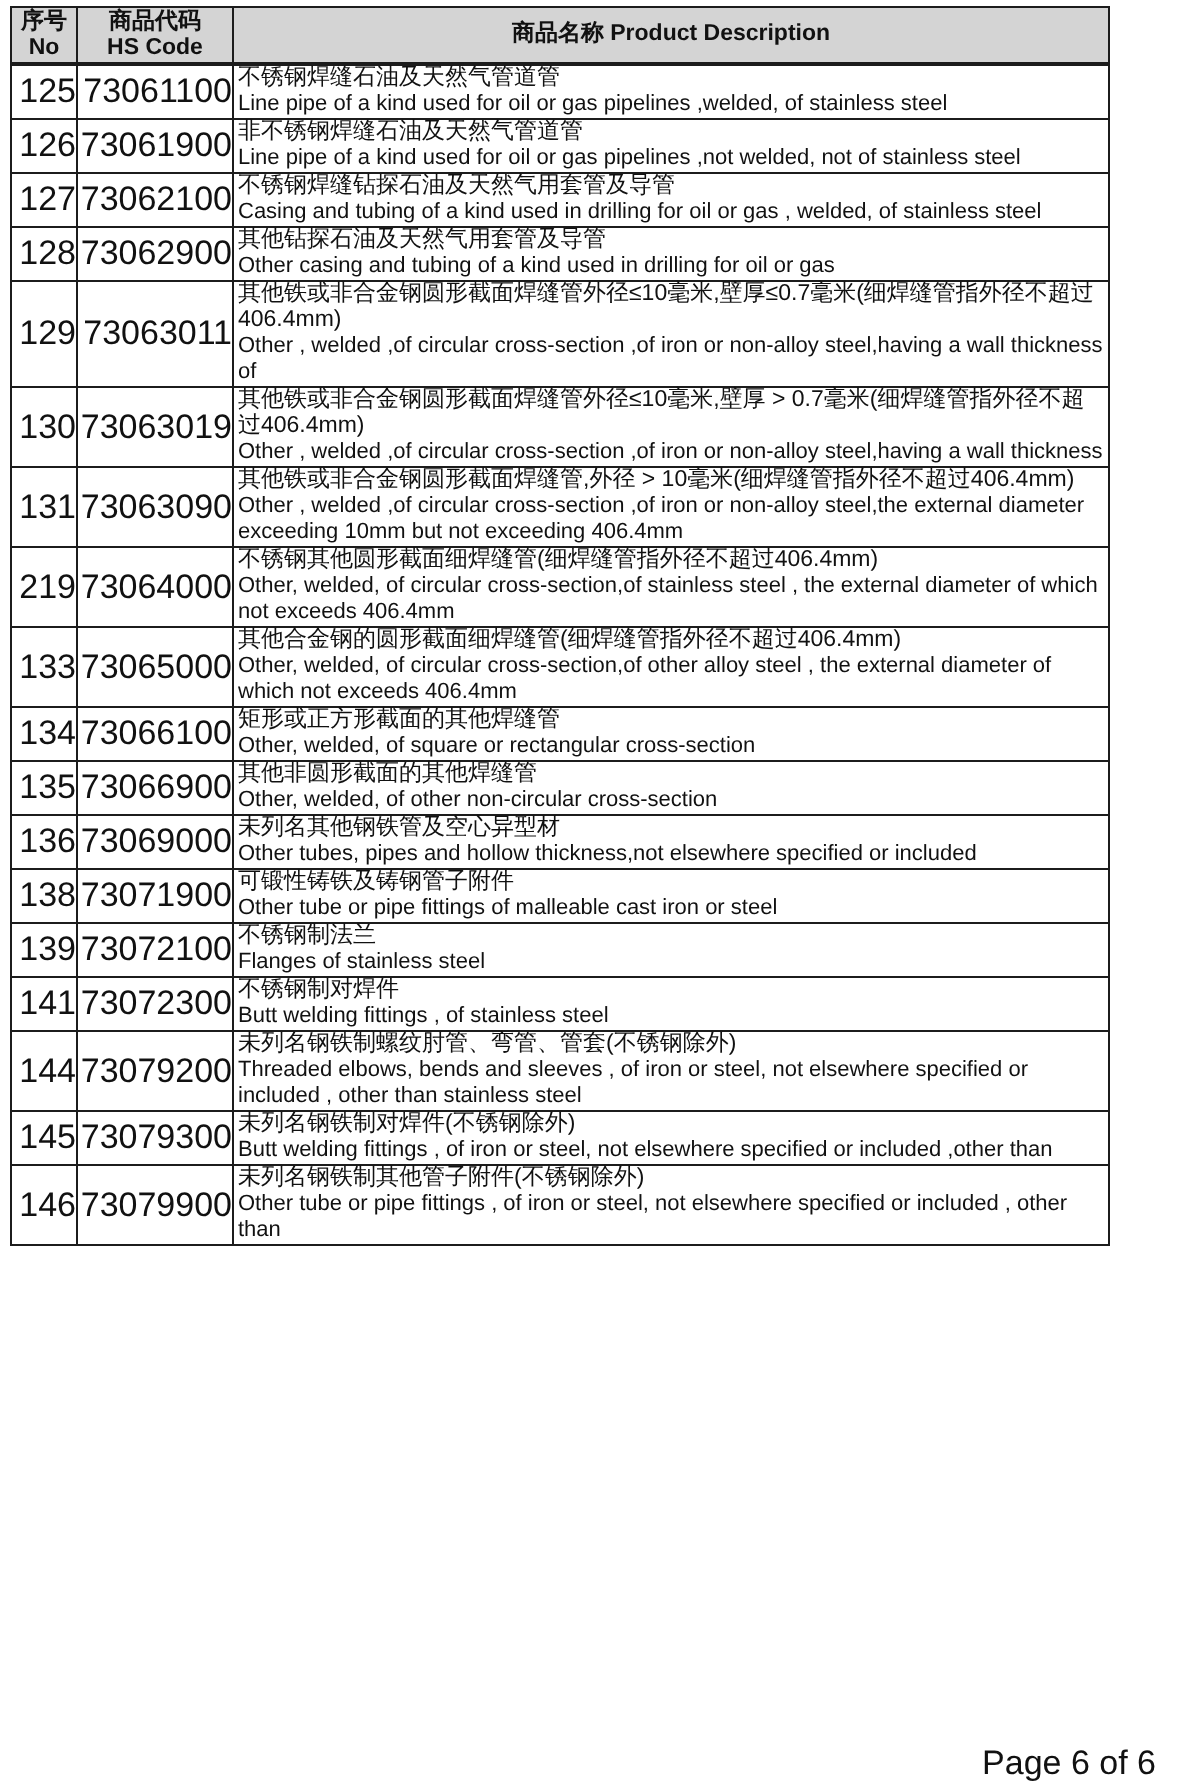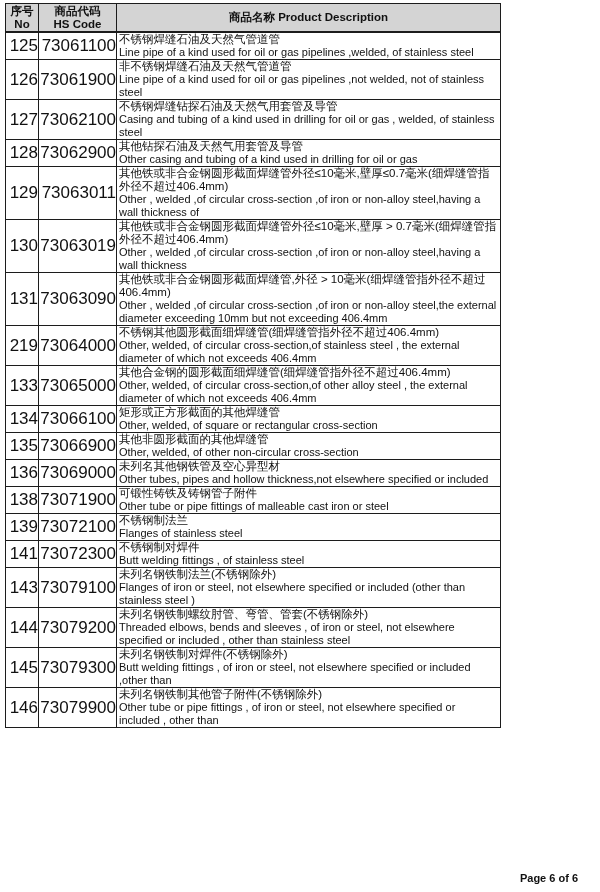--- a/index.html
+++ b/index.html
@@ -7,21 +7,21 @@
     margin: 0; padding: 0;
     width: 600px; height: 892px;
     background: #ffffff;
     font-family: "Liberation Sans", "DejaVu Sans", sans-serif;
     color: #111111;
     position: relative;
   }
   .doc-table {
     position: absolute;
     left: 5px; top: 3px;
-    width: 496px;
+    width: 550px;
     border-collapse: collapse;
     table-layout: fixed;
   }
   .doc-table th, .doc-table td {
     border: 1px solid #1c1c1c;
   }
   .doc-table th {
     background: #d4d4d4;
     font-weight: bold;
     font-size: 11.5px;
@@ -46,22 +46,22 @@
     vertical-align: top;
     padding: 0 2px;
     word-wrap: break-word;
     margin-left: 29px;
   }
   .desc-zh { font-size: 11.5px; }
   .page-footer {
     position: absolute;
     top: 872px;
     right: 22px;
-    font-size: 11px;
-    font-weight: bold;
+    font-size: 17px;
+    font-weight: normal;
     padding-left: 12px;
   }
 </style>
 </head>
 <body>
 
 <table class="doc-table">
   <colgroup>
     <col class="col-no">
     <col class="col-code">
@@ -197,28 +197,20 @@
       </tr>
       <tr>
         <td class="cell-no">141</td>
         <td class="cell-code">73072300</td>
         <td class="cell-desc">
           <div class="desc-zh">不锈钢制对焊件</div>
           <div class="desc-en">Butt welding fittings , of stainless steel</div>
         </td>
       </tr>
       <tr>
-        <td class="cell-no">143</td>
-        <td class="cell-code">73079100</td>
-        <td class="cell-desc">
-          <div class="desc-zh">未列名钢铁制法兰(不锈钢除外)</div>
-          <div class="desc-en">Flanges of iron or steel, not elsewhere specified or included (other than stainless steel )</div>
-        </td>
-      </tr>
-      <tr>
         <td class="cell-no">144</td>
         <td class="cell-code">73079200</td>
         <td class="cell-desc">
           <div class="desc-zh">未列名钢铁制螺纹肘管、弯管、管套(不锈钢除外)</div>
           <div class="desc-en">Threaded elbows, bends and sleeves , of iron or steel, not elsewhere specified or included , other than stainless steel</div>
         </td>
       </tr>
       <tr>
         <td class="cell-no">145</td>
         <td class="cell-code">73079300</td>

